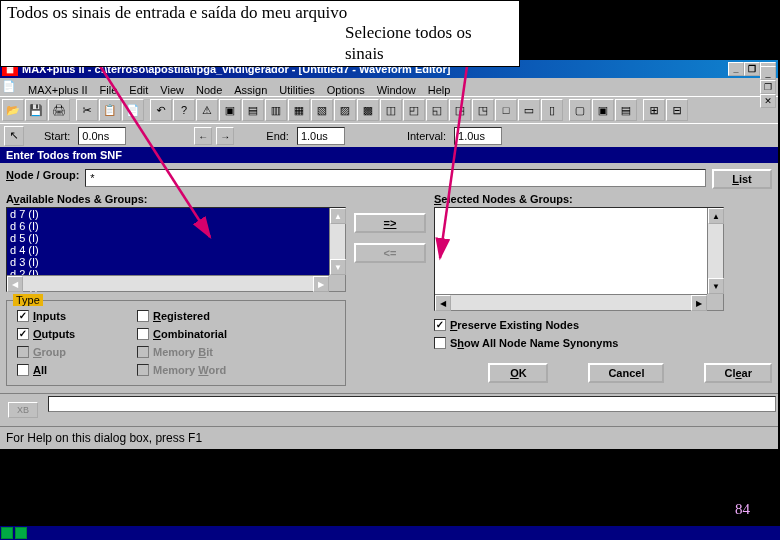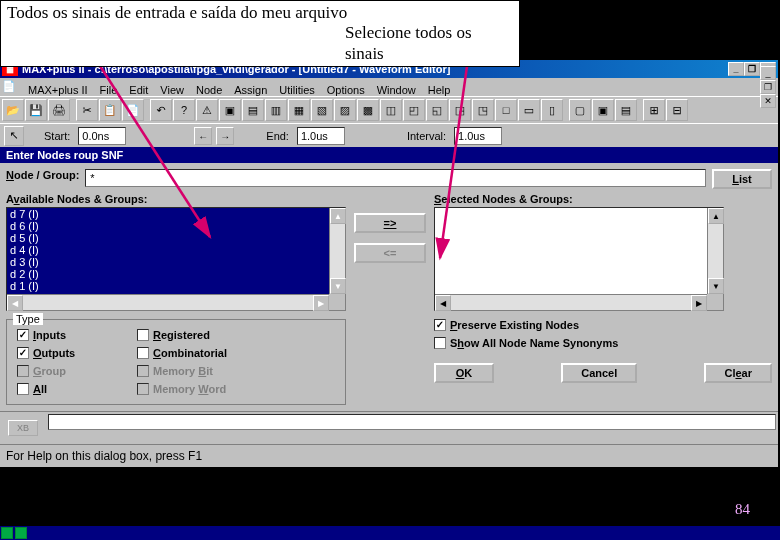--- a/index.html
+++ b/index.html
@@ -37,29 +37,29 @@
 .listbox { background: #fff; border: 1px inset #808080; font-size: 11px; position: relative; }
 .listbox.sel { background: #000080; color: #fff; }
 .listbox .item { padding: 0 3px; line-height: 12px; white-space: nowrap; }
 .scrollbar-v { width: 16px; background: #c0c0c0; border-left: 1px solid #808080; position: absolute; right: 0; top: 0; bottom: 16px; display: flex; flex-direction: column; }
 .scrollbar-h { height: 16px; background: #c0c0c0; border-top: 1px solid #808080; position: absolute; left: 0; right: 16px; bottom: 0; display: flex; }
 .sbtn { width: 16px; height: 16px; background: #c0c0c0; border: 1px outset #fff; display: flex; align-items: center; justify-content: center; font-size: 8px; }
 .sb-track { flex: 1; background: repeating-conic-gradient(#c0c0c0 0% 25%, #fff 0% 50%) 50% / 2px 2px; }
 .sb-corner { position: absolute; right: 0; bottom: 0; width: 16px; height: 16px; background: #c0c0c0; }
 .midbtns { display: flex; flex-direction: column; gap: 10px; padding-top: 20px; }
 .fieldset { border: 1px solid #808080; border-top-color: #808080; padding: 6px 10px; position: relative; margin-top: 8px; }
-.fieldset .legend { position: absolute; top: -7px; left: 6px; background: #ffffff; padding: 0 3px; font-size: 11px; }
+.fieldset .legend { position: absolute; top: -7px; left: 6px; background: #eab308; padding: 0 3px; font-size: 11px; }
 .check-row { display: flex; flex-wrap: wrap; }
 .check-item { display: flex; align-items: center; gap: 4px; width: 120px; margin: 3px 0; font-size: 11px; font-weight: bold; }
 .check-item.gray { color: #808080; }
 .chk { width: 12px; height: 12px; background: #fff; border: 1px inset #808080; display: inline-flex; align-items: center; justify-content: center; font-size: 10px; line-height: 10px; }
 .chk.gray { background: #c0c0c0; }
 .right-opts { padding-top: 2px; }
 .right-opts .check-item { width: auto; margin: 6px 0; }
-.btn-row { display: flex; gap: 40px; justify-content: space-between; padding: 8px 0 4px; }
+.btn-row { display: flex; gap: 40px; justify-content: flex-end; padding: 8px 0 4px; }
 .statusbar { background: #c0c0c0; border-top: 1px solid #808080; padding: 4px 6px; font-size: 12px; display: flex; align-items: flex-start; }
 .xb-btn { width: 30px; height: 16px; border: 1px outset #fff; background: #c0c0c0; font-size: 9px; display: flex; align-items: center; justify-content: center; color: #808080; margin: 8px; }
 .slide-num { position: absolute; right: 30px; bottom: 22px; font-size: 15px; color: #f0abfc; font-family: "Times New Roman", serif; }
 .bottom-bar { position: absolute; bottom: 0; left: 0; right: 0; height: 14px; background: #000080; display: flex; }
 .bottom-bar .seg { width: 12px; height: 12px; margin: 1px; background: #0a4; border: 1px solid #083; }
 </style>
 </head>
 <body>
 
 <div class="annotation-area">
@@ -161,34 +161,34 @@
     <div class="arrbtn">←</div>
     <div class="arrbtn">→</div>
     <div style="width:20px"></div>
     <span class="tlabel">End:</span>
     <input class="tinput" value="1.0us" style="">
     <div style="width:50px"></div>
     <span class="tlabel">Interval:</span>
     <input class="tinput" value="1.0us" style="">
   </div>
 
-  <div class="dialog-title">Enter Nodes roup SNF</div>
+  <div class="dialog-title">Enter Todos from SNF</div>
   <div class="dialog-body">
 
     <div class="row">
       <span class="flabel"><u>N</u>ode / Group:</span>
       <input class="finput" style="flex: 1 1 0%;" value="*">
       <button class="btn"><u>L</u>ist</button>
     </div>
 
     <div class="cols">
 
       <div style="width:340px">
         <div class="flabel" style="margin-bottom:2px">A<u>v</u>ailable Nodes &amp; Groups:</div>
-        <div class="listbox sel" style="height:104px;width:340px">
+        <div class="listbox sel" style="height:85px;width:340px">
           <div class="item">d 7 (I)</div>
           <div class="item">d 6 (I)</div>
           <div class="item">d 5 (I)</div>
           <div class="item">d 4 (I)</div>
           <div class="item">d 3 (I)</div>
           <div class="item">d 2 (I)</div>
           <div class="item">d 1 (I)</div>
           <div class="scrollbar-v">
             <div class="sbtn">▲</div>
             <div class="sb-track"></div>

